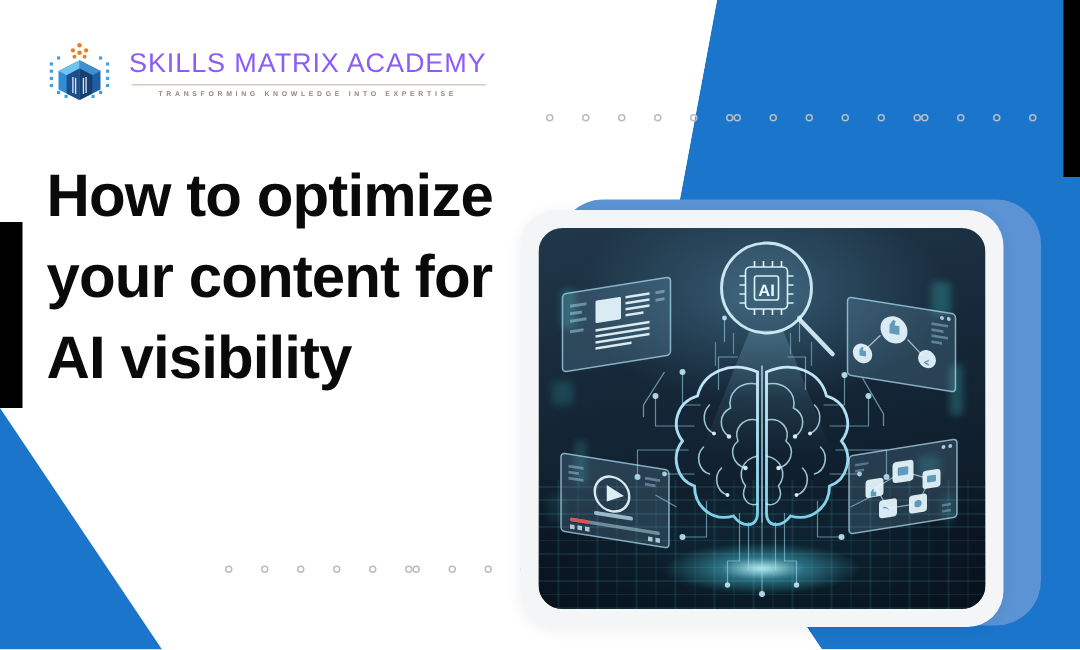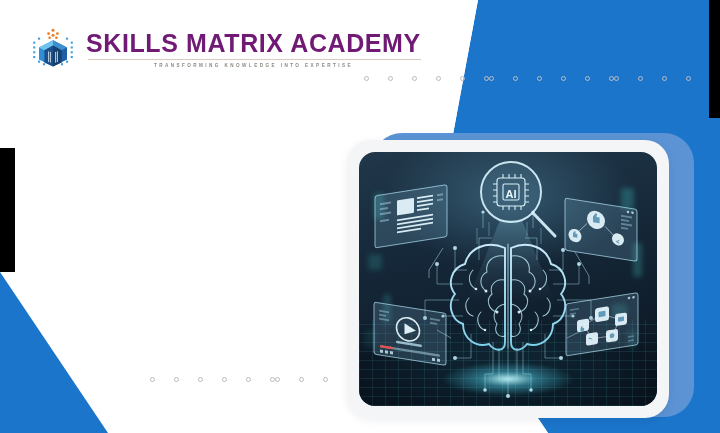--- a/index.html
+++ b/index.html
@@ -36,22 +36,22 @@
   #dots-bottom { left:150px; top:377px; }
   .dot-row { display:flex; gap:19px; margin-bottom:14px; }
   .dot-row:last-child { margin-bottom:0; }
   .dot-group { display:flex; gap:19px; }
 
   
   #logo-block { position:absolute; left:31px; top:27px; z-index:6; display:flex; align-items:center; gap:11px; }
   #logo-mark { width:44px; height:44px; position:relative; flex:0 0 44px; }
   #logo-text-block { display:flex; flex-direction:column; }
   #brand-name {
-    font-size:25px; font-weight:700; letter-spacing:0.6px;
-    color:#701a75; line-height:1.05; white-space:nowrap;
+    font-size:18px; font-weight:400; letter-spacing:0.6px;
+    color:#8b5cf6; line-height:1.05; white-space:nowrap;
   }
   #brand-rule { height:1px; background:#d8c9ba; margin:3.5px 0 3px 2px; }
   #brand-tagline {
     font-size:4.6px; font-weight:700; letter-spacing:2.45px;
     color:#8d8781; white-space:nowrap; text-align:center;
   }
 
   
   #headline {
     position:absolute; left:31px; top:104px; width:322px; z-index:6;
@@ -229,20 +229,21 @@
         </g>
       </svg>
     </div>
     <div id="logo-text-block">
       <div id="brand-name">SKILLS MATRIX ACADEMY</div>
       <div id="brand-rule"></div>
       <div id="brand-tagline">TRANSFORMING KNOWLEDGE INTO EXPERTISE</div>
     </div>
   </div>
 
+  <h1 id="headline">How to optimize your content for AI visibility</h1>
 
   <div id="hero-accent"></div>
 
   <div id="hero-frame">
     <div id="hero-image">
 
       <div class="srv-blob" style="left:5%;  top:16%; width:10px; height:26px; background:rgba(60,190,185,.28)"></div>
       <div class="srv-blob" style="left:3%;  top:40%; width:14px; height:16px; background:rgba(55,175,175,.22)"></div>
       <div class="srv-blob" style="left:8%;  top:56%; width:8px;  height:30px; background:rgba(70,200,200,.20)"></div>
       <div class="srv-blob" style="left:88%; top:14%; width:13px; height:22px; background:rgba(60,190,190,.30)"></div>

